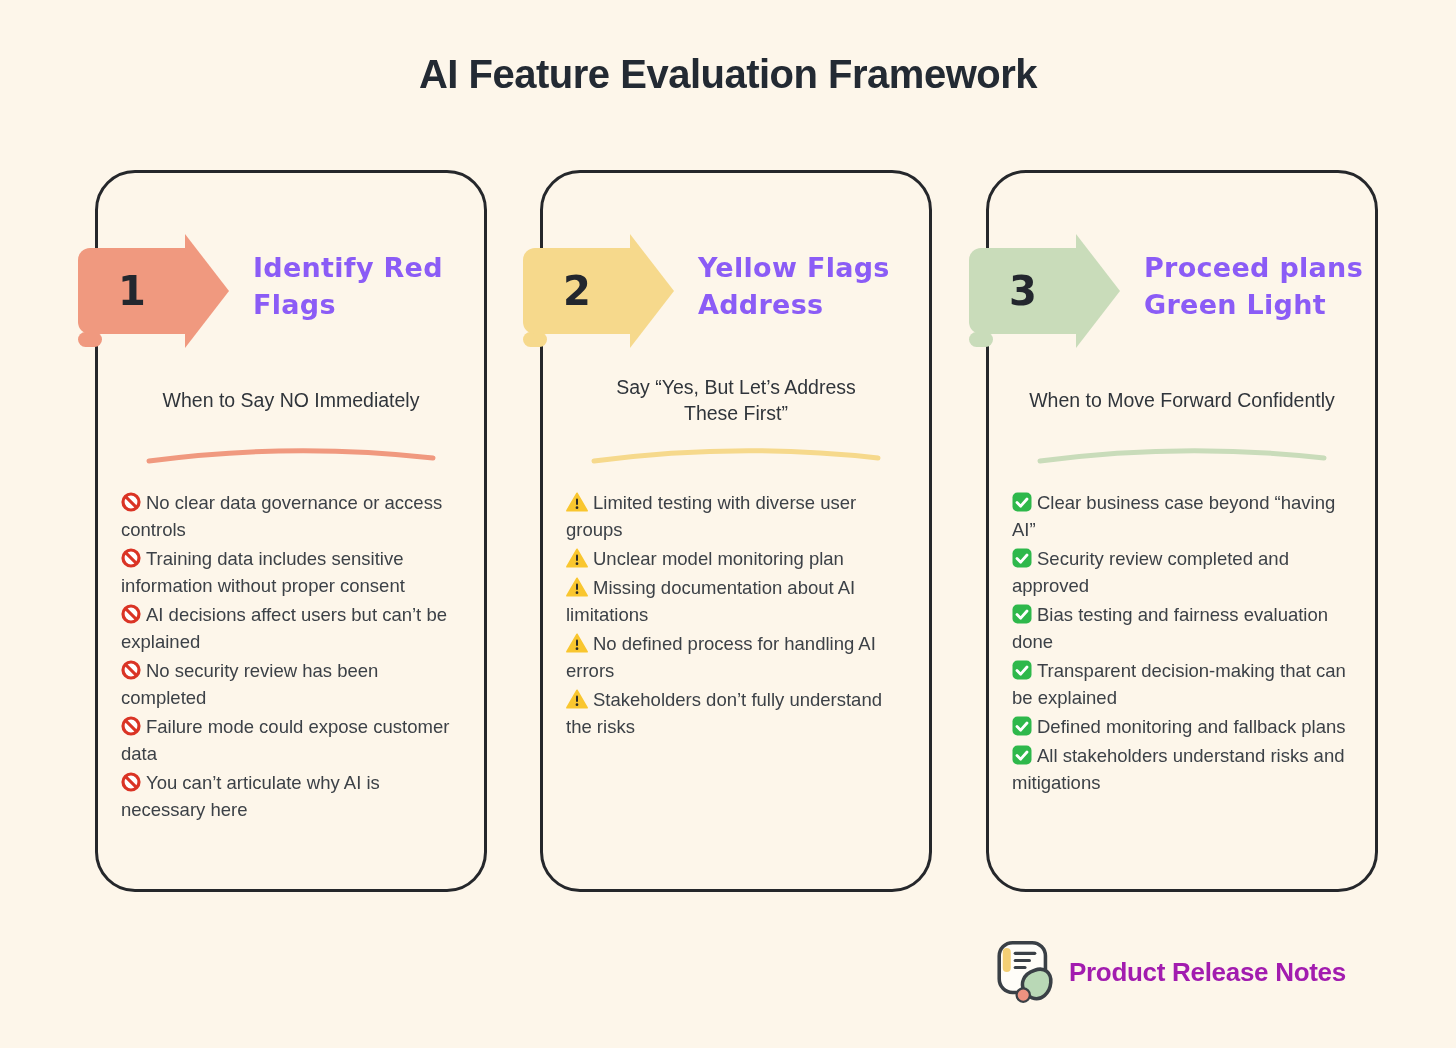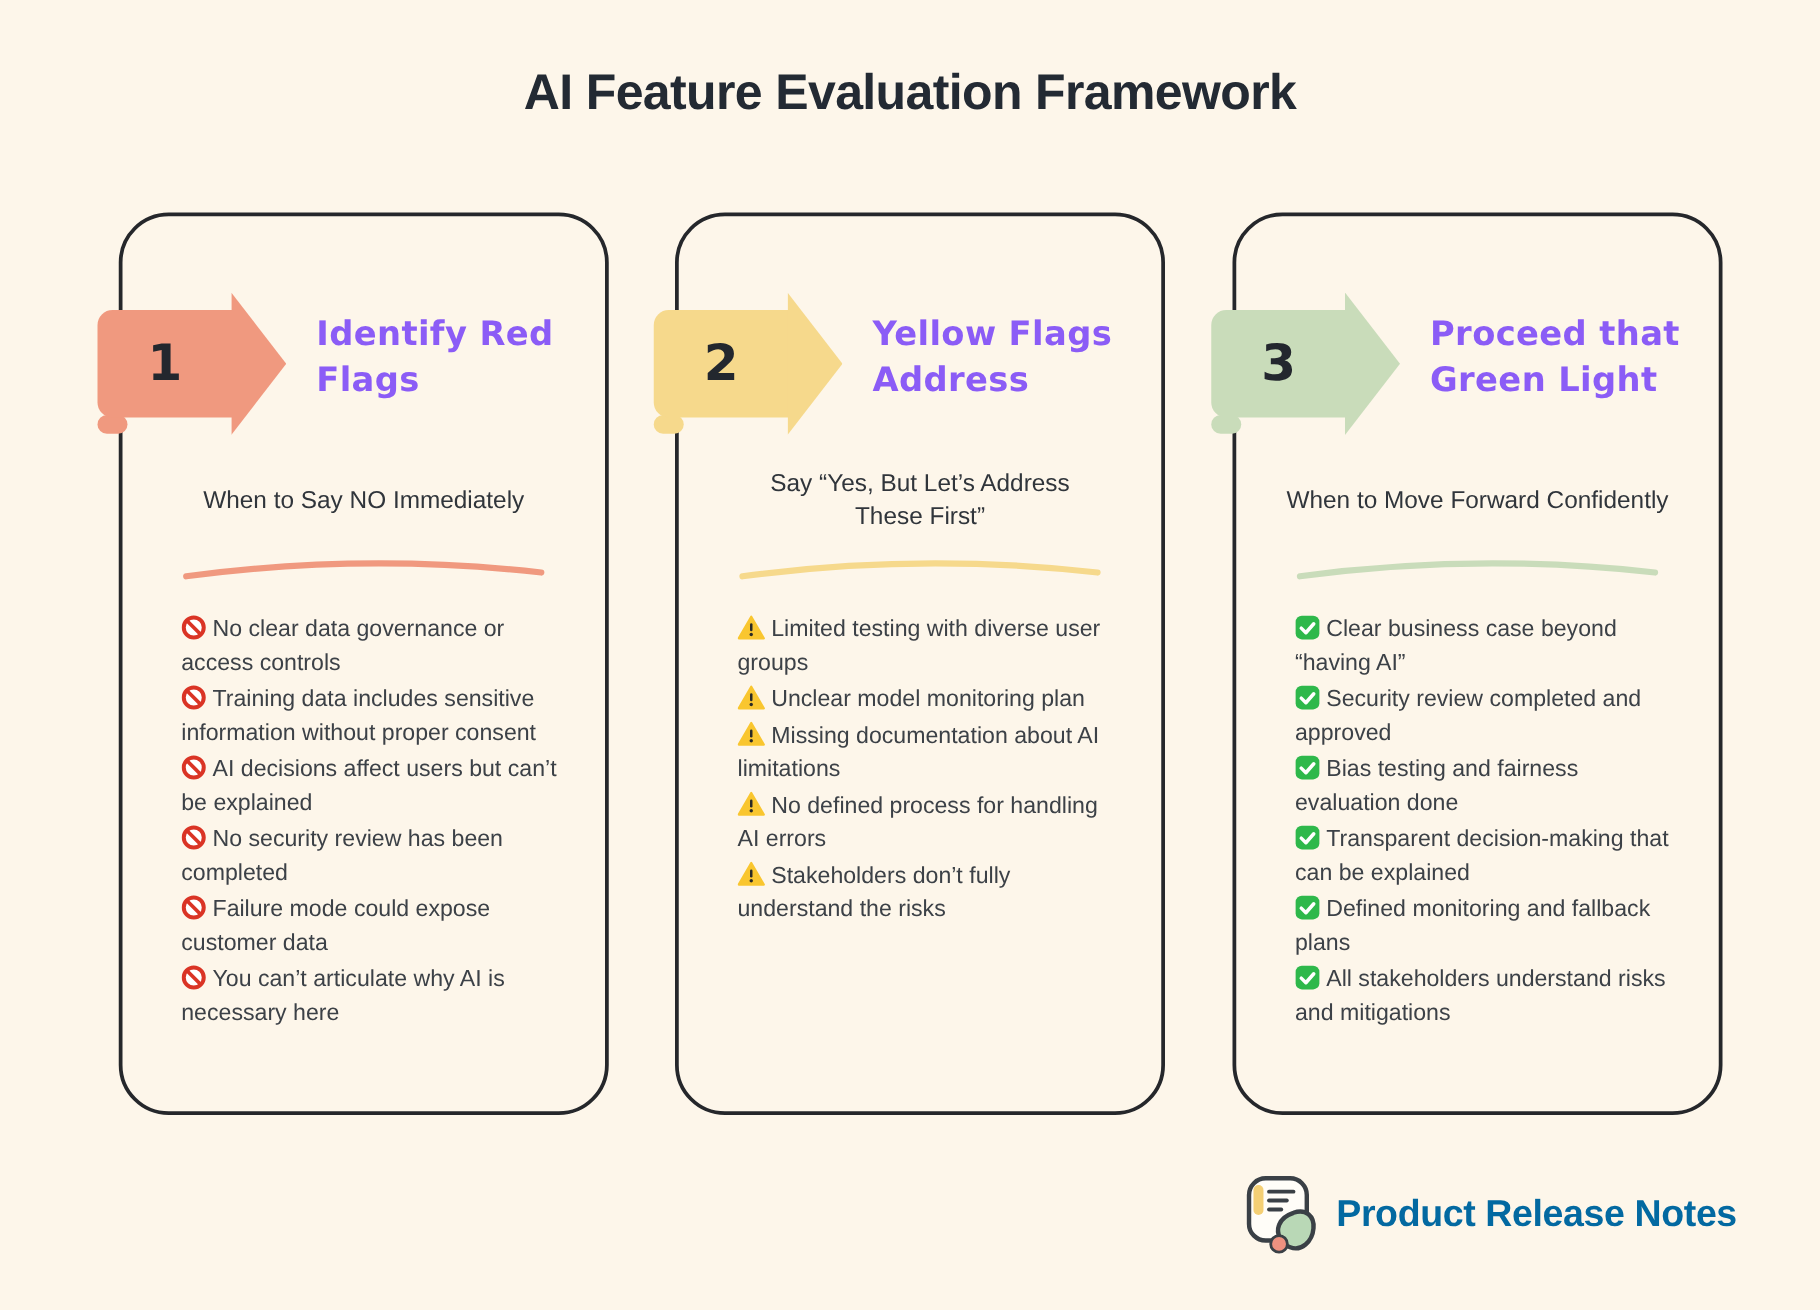--- a/index.html
+++ b/index.html
@@ -20,28 +20,28 @@
   .step-num{font-family:"DejaVu Sans",sans-serif;font-weight:700;font-size:40px;color:#23272e;}
   .card-title{position:absolute;left:155px;top:76px;width:235px;margin:0;
               font-family:"DejaVu Sans",sans-serif;font-weight:700;font-size:27px;line-height:37px;
               letter-spacing:0.3px;color:#8b5cf6;}
   .card-title span{display:block;}
   .card-subtitle{position:absolute;left:26px;right:26px;top:197px;height:60px;margin:0;
                  display:flex;flex-direction:column;align-items:center;justify-content:center;
                  font-size:19.5px;line-height:26px;color:#30353b;text-align:center;}
   .swoosh{position:absolute;top:264px;left:50%;transform:translateX(-50%);}
   .swoosh path{stroke:var(--accent);}
-  .list{position:absolute;top:316px;left:12px;right:0;padding:0 35px;}
+  .list{position:absolute;top:316px;left:0;right:0;padding:0 23px;}
   .item{margin:0 0 2px 0;font-size:18.5px;line-height:27px;color:#3c4147;}
   .ic{display:inline-block;margin-right:5px;}
   .ic svg{vertical-align:-3px;}
   
   .footer{position:absolute;left:993px;top:938px;display:flex;align-items:center;gap:12px;}
-  .brand{font-family:"Liberation Sans",sans-serif;font-weight:700;font-size:30px;
-         letter-spacing:-0.3px;color:#0369a1;white-space:nowrap;}
+  .brand{font-family:"Liberation Sans",sans-serif;font-weight:700;font-size:26px;
+         letter-spacing:-0.3px;color:#a21caf;white-space:nowrap;}
 </style>
 </head>
 <body>
 
 <div class="canvas">
 
   <h1 class="page-title">AI Feature Evaluation Framework</h1>
 
   <section class="card" style="left: 95px; --accent: #f0997f;">
     <div class="arrow">
@@ -140,21 +140,21 @@
 
   <section class="card" style="left: 986px; --accent: #c9dcba;">
     <div class="arrow">
       <div class="arrow-tab"></div>
       <div class="arrow-body">
         <span class="step-num">3</span>
       </div>
       <div class="arrow-head"></div>
     </div>
     <h2 class="card-title">
-      <span>Proceed that</span>
+      <span>Proceed plans</span>
       <span>Green Light</span>
     </h2>
     <div class="card-subtitle">
       <span>When to Move Forward Confidently</span>
       <span></span>
     </div>
     <svg class="swoosh" width="300" height="30" viewBox="0 0 300 30">
       <path d="M8 24 Q150 5 292 21" fill="none" stroke-width="5" stroke-linecap="round"></path>
     </svg>
     <div class="list">

